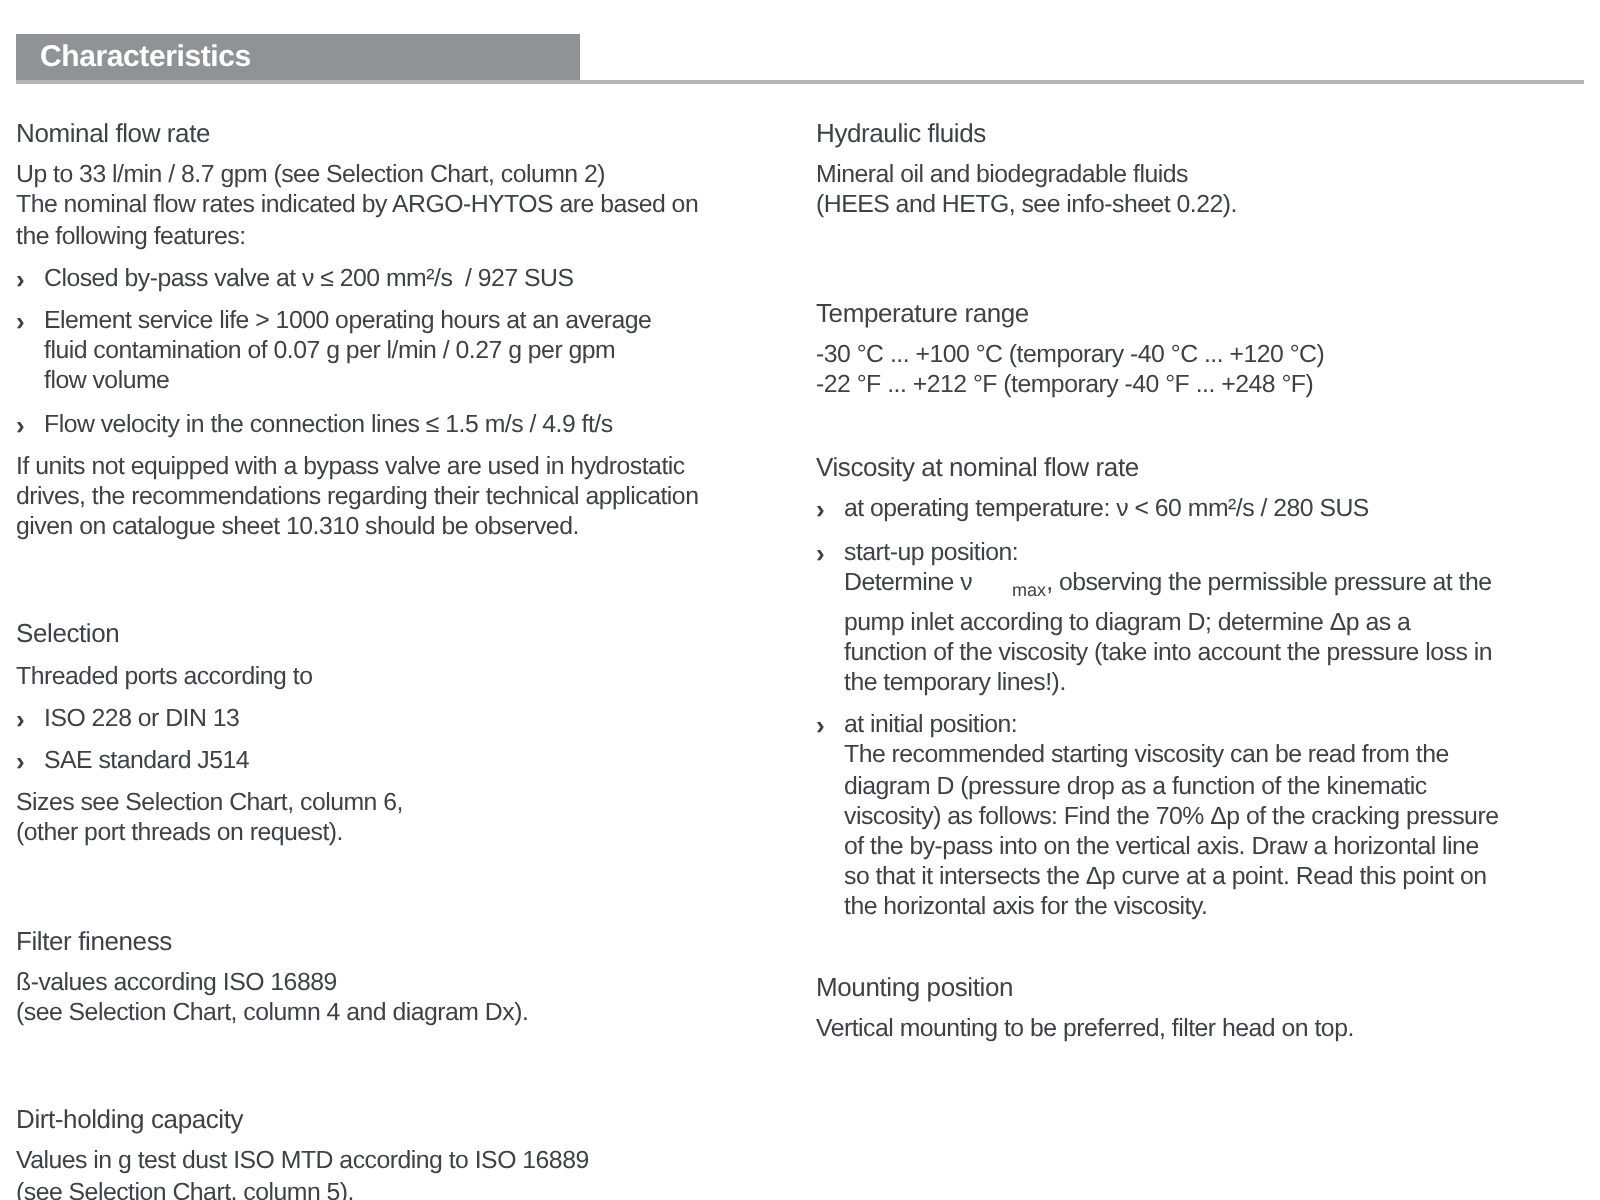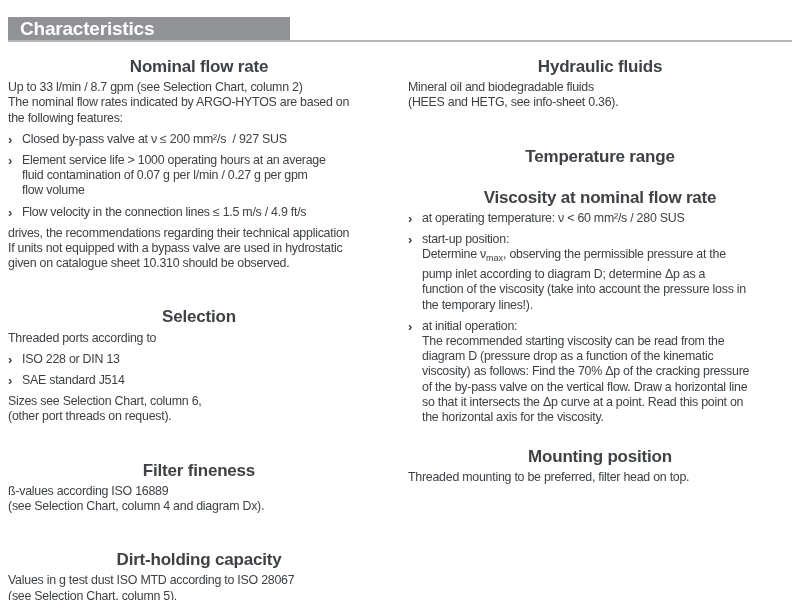--- a/index.html
+++ b/index.html
@@ -17,53 +17,52 @@
     position: absolute; left: 8px; top: 17px; width: 784px; height: 23px;
     border-bottom: 2px solid #b5b7b9;
   }
   .header-bar {
     position: absolute; left: 0; top: 0; width: 282px; height: 23px;
     background: #909296;
     display: flex; align-items: center;
     padding-left: 12px; box-sizing: border-box;
   }
   .header-title {
-    color: #ffffff; font-weight: bold; font-size: 19px; letter-spacing: -0.2px;
+    color: #ffffff; font-weight: bold; font-size: 15px; letter-spacing: -0.2px;
   }
 
   
   .columns {
     position: absolute; left: 8px; top: 59px;
     display: flex;
     font-size: 12.4px; letter-spacing: -0.25px; line-height: 15.2px;
   }
   .column-left  { width: 382px; margin-right: 18px; }
   .column-right { width: 384px; }
 
   .section { margin-top: 38px; }
   .section:first-child { margin-top: 0; }
   [data-name="section-viscosity-at-nominal-flow-rate"] { margin-top: 26px; }
   [data-name="section-mounting-position"] { margin-top: 24px; }
 
   .section-heading {
-    font-weight: bold; font-size: 17px; margin: 0 0 6px 0;
+    font-weight: normal; font-size: 13px; margin: 0 0 6px 0;
     letter-spacing: -0.2px;
-    text-align: center;
   }
   .para { margin: 6px 0 0 0; }
   .line { display: block; white-space: nowrap; }
 
   .bullets { margin-top: 2px; }
   .bullet-item { display: flex; margin-top: 6px; }
   .bullet-marker {
     width: 14px; flex: 0 0 14px;
     font-weight: bold; font-size: 13px;
   }
   .bullet-text { flex: 1; }
-  sub { font-size: 9px; letter-spacing: 0; }
+  sub { font-size: 9px; letter-spacing: 0; margin-left: 20px; }
 </style>
 </head>
 <body>
 
 <div class="page" data-name="datasheet-page">
 
   <div class="header-band" data-name="header-band">
     <div class="header-bar" data-name="characteristics-header-bar">
       <span class="header-title" data-name="page-title">Characteristics</span>
     </div>
@@ -94,22 +93,22 @@
               </div>
             </div>
             <div class="bullet-item" data-name="bullet-item">
               <span class="bullet-marker" data-name="bullet-chevron-icon">›</span>
               <div class="bullet-text" data-name="bullet-text">
                 <span class="line" data-name="text-line">Flow velocity in the connection lines ≤ 1.5 m/s / 4.9 ft/s</span>
               </div>
             </div>
           </div>
           <div class="para" data-name="paragraph">
+            <span class="line" data-name="text-line">If units not equipped with a bypass valve are used in hydrostatic</span>
             <span class="line" data-name="text-line">drives, the recommendations regarding their technical application</span>
-            <span class="line" data-name="text-line">If units not equipped with a bypass valve are used in hydrostatic</span>
             <span class="line" data-name="text-line">given on catalogue sheet 10.310 should be observed.</span>
           </div>
         </div>
         <div class="section" data-name="section-connection">
           <h3 class="section-heading" data-name="section-heading">Selection</h3>
           <div class="para" data-name="paragraph">
             <span class="line" data-name="text-line">Threaded ports according to</span>
           </div>
           <div class="bullets" data-name="bullet-list">
             <div class="bullet-item" data-name="bullet-item">
@@ -133,35 +132,39 @@
         <div class="section" data-name="section-filter-fineness">
           <h3 class="section-heading" data-name="section-heading">Filter fineness</h3>
           <div class="para" data-name="paragraph">
             <span class="line" data-name="text-line">ß-values according ISO 16889</span>
             <span class="line" data-name="text-line">(see Selection Chart, column 4 and diagram Dx).</span>
           </div>
         </div>
         <div class="section" data-name="section-dirt-holding-capacity">
           <h3 class="section-heading" data-name="section-heading">Dirt-holding capacity</h3>
           <div class="para" data-name="paragraph">
-            <span class="line" data-name="text-line">Values in g test dust ISO MTD according to ISO 28067</span>
+            <span class="line" data-name="text-line">Values in g test dust ISO MTD according to ISO 16889</span>
             <span class="line" data-name="text-line">(see Selection Chart, column 5).</span>
           </div>
         </div>
       </div>
     <div class="column-right" data-name="column-right">
         <div class="section" data-name="section-hydraulic-fluids">
           <h3 class="section-heading" data-name="section-heading">Hydraulic fluids</h3>
           <div class="para" data-name="paragraph">
             <span class="line" data-name="text-line">Mineral oil and biodegradable fluids</span>
-            <span class="line" data-name="text-line">(HEES and HETG, see info-sheet 0.36).</span>
+            <span class="line" data-name="text-line">(HEES and HETG, see info-sheet 0.22).</span>
           </div>
         </div>
         <div class="section" data-name="section-temperature-range">
           <h3 class="section-heading" data-name="section-heading">Temperature range</h3>
+          <div class="para" data-name="paragraph">
+            <span class="line" data-name="text-line">-30 °C ... +100 °C (temporary -40 °C ... +120 °C)</span>
+            <span class="line" data-name="text-line">-22 °F ... +212 °F (temporary -40 °F ... +248 °F)</span>
+          </div>
         </div>
         <div class="section" data-name="section-viscosity-at-nominal-flow-rate">
           <h3 class="section-heading" data-name="section-heading">Viscosity at nominal flow rate</h3>
           <div class="bullets" data-name="bullet-list">
             <div class="bullet-item" data-name="bullet-item">
               <span class="bullet-marker" data-name="bullet-chevron-icon">›</span>
               <div class="bullet-text" data-name="bullet-text">
                 <span class="line" data-name="text-line">at operating temperature: ν &lt; 60 mm²/s / 280 SUS</span>
               </div>
             </div>
@@ -171,33 +174,33 @@
                 <span class="line" data-name="text-line">start-up position:</span>
                 <span class="line" data-name="text-line">Determine ν<sub>max</sub>, observing the permissible pressure at the</span>
                 <span class="line" data-name="text-line">pump inlet according to diagram D; determine Δp as a</span>
                 <span class="line" data-name="text-line">function of the viscosity (take into account the pressure loss in</span>
                 <span class="line" data-name="text-line">the temporary lines!).</span>
               </div>
             </div>
             <div class="bullet-item" data-name="bullet-item">
               <span class="bullet-marker" data-name="bullet-chevron-icon">›</span>
               <div class="bullet-text" data-name="bullet-text">
-                <span class="line" data-name="text-line">at initial operation:</span>
+                <span class="line" data-name="text-line">at initial position:</span>
                 <span class="line" data-name="text-line">The recommended starting viscosity can be read from the</span>
                 <span class="line" data-name="text-line">diagram D (pressure drop as a function of the kinematic</span>
                 <span class="line" data-name="text-line">viscosity) as follows: Find the 70% Δp of the cracking pressure</span>
-                <span class="line" data-name="text-line">of the by-pass valve on the vertical flow. Draw a horizontal line</span>
+                <span class="line" data-name="text-line">of the by-pass into on the vertical axis. Draw a horizontal line</span>
                 <span class="line" data-name="text-line">so that it intersects the Δp curve at a point. Read this point on</span>
                 <span class="line" data-name="text-line">the horizontal axis for the viscosity.</span>
               </div>
             </div>
           </div>
         </div>
         <div class="section" data-name="section-mounting-position">
           <h3 class="section-heading" data-name="section-heading">Mounting position</h3>
           <div class="para" data-name="paragraph">
-            <span class="line" data-name="text-line">Threaded mounting to be preferred, filter head on top.</span>
+            <span class="line" data-name="text-line">Vertical mounting to be preferred, filter head on top.</span>
           </div>
         </div>
       </div>
   </div>
 
 </div>
 
 </body></html>

